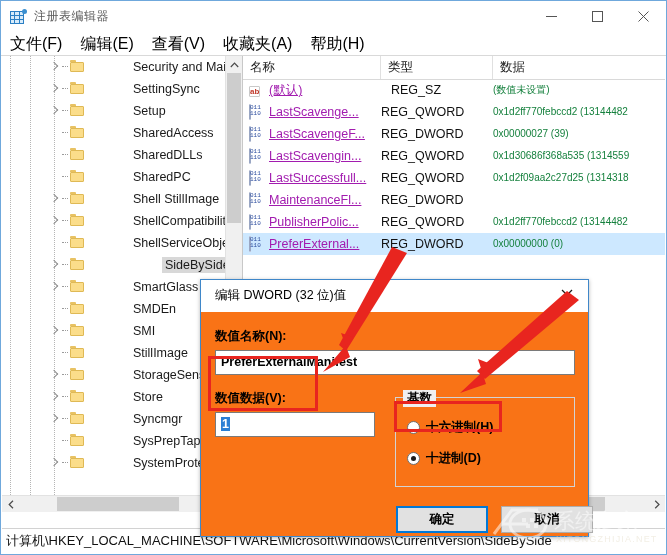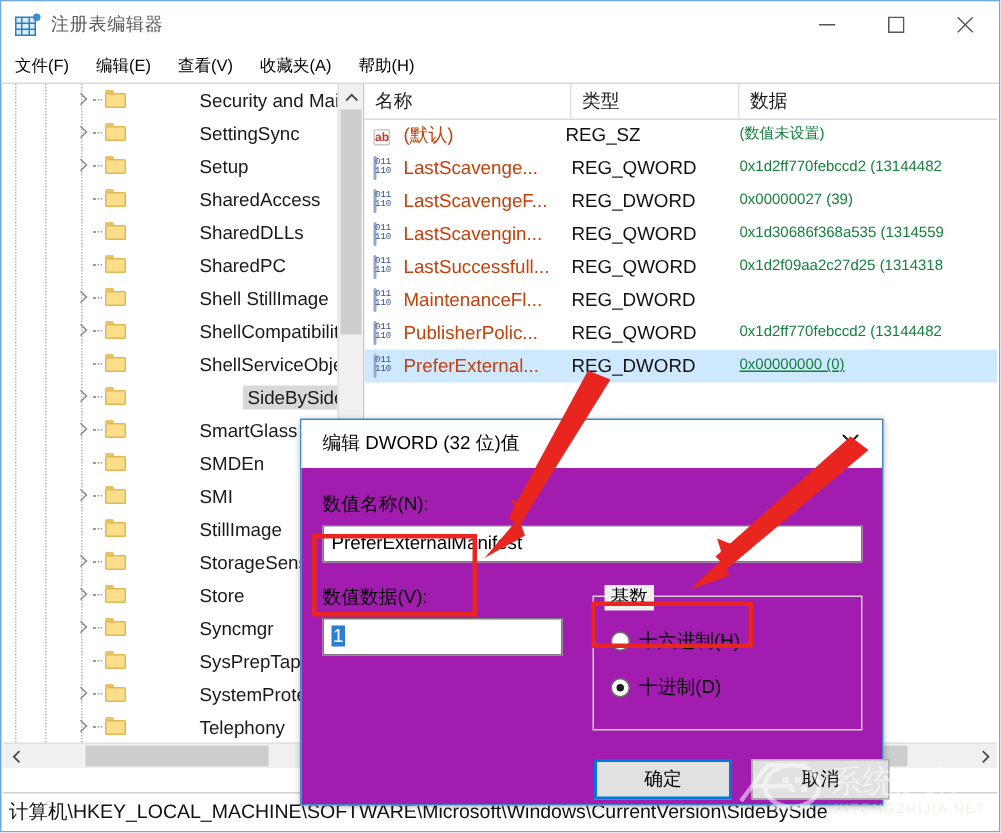--- a/index.html
+++ b/index.html
@@ -46,21 +46,21 @@
   .wc{width:46px;height:31px;display:flex;align-items:center;justify-content:center;color:#6a6a6a;}
   .wc svg{display:block;}
   
   .menubar{
     position:absolute;left:0;top:31px;right:0;height:23px;
     background:#ffffff;
     display:flex;align-items:center;
     border-bottom:1px solid #d9d9d9;
   }
   .menu-item{
-    padding:2px 9px;font-size:11px;color:#000;line-height:16px;
+    padding:2px 9px;font-size:16px;color:#000;line-height:16px;
   }
   
   .tree-pane{
     position:absolute;left:1px;top:55px;width:240px;bottom:42px;
     background:#ffffff;border-right:1px solid #c8c8c8;
     overflow:hidden;
   }
   .tree-scroll{position:absolute;left:0;top:0;right:17px;bottom:17px;overflow:hidden;}
   .tree-row{
     height:22px;display:flex;align-items:center;padding-left:44px;
@@ -147,21 +147,21 @@
     border-radius:1px;position:relative;overflow:hidden;
   }
   .ico-bin:before{
     content:"011";position:absolute;left:0;right:0;top:0px;font-size:6px;line-height:6px;
     text-align:center;color:#2f4fa0;font-family:"Liberation Mono",monospace;letter-spacing:0px;
   }
   .ico-bin:after{
     content:"110";position:absolute;left:0;right:0;top:6px;font-size:6px;line-height:6px;
     text-align:center;color:#2f4fa0;font-family:"Liberation Mono",monospace;
   }
-  .lv-c1{position:absolute;left:26px;top:0;line-height:22px;font-size:12.5px;color:#c2410c;}
+  .lv-c1{position:absolute;left:26px;top:0;line-height:22px;font-size:12.5px;color:#a21caf;text-decoration:underline;}
   .lv-c2{position:absolute;top:0;line-height:22px;font-size:12.5px;color:#111;}
   .lv-c3{position:absolute;top:0;line-height:22px;font-size:10px;color:#15803d;}
   
   .statusbar{
     position:absolute;left:1px;right:1px;bottom:1px;height:24px;
     background:#ffffff;border-top:1px solid #d2d2d2;
     font-size:13px;color:#111;line-height:24px;padding-left:4px;white-space:nowrap;
     overflow:hidden;
   }
   
@@ -174,21 +174,21 @@
   .dlg-title{
     position:absolute;left:0;top:0;right:0;height:32px;background:#ffffff;
   }
   .dlg-title-text{
     position:absolute;left:14px;top:7px;font-size:12.5px;color:#000;
   }
   .dlg-close{
     position:absolute;right:0;top:0;width:42px;height:30px;
     display:flex;align-items:center;justify-content:center;color:#111;
   }
-  .dlg-body{position:absolute;left:0;top:32px;right:0;bottom:0;background:#a21caf;}
+  .dlg-body{position:absolute;left:0;top:32px;right:0;bottom:0;background:#f97316;font-weight:bold;}
   .lbl{position:absolute;font-size:12.5px;color:#000;}
   .txtin{
     position:absolute;background:#ffffff;border:1px solid #7a7a7a;box-sizing:border-box;
     font-size:12.5px;color:#000;padding:2px 5px;line-height:18px;
   }
   .sel-char{background:#2a7fd4;color:#ffffff;padding:0 1px;}
   .group{
     position:absolute;border:1px solid #d3d3d3;box-sizing:border-box;background:transparent;
   }
   .group-title{
@@ -429,29 +429,20 @@
           </div>
           <div class="tree-row">
             <span class="twisty"></span>
             <span class="dots"></span>
             <span class="folder">
               <span class="tab"></span>
               <span class="body"></span>
             </span>
             <span class="tree-label">SystemProtectedUse</span>
           </div>
-          <div class="tree-row">
-            <span class="twisty"></span>
-            <span class="dots"></span>
-            <span class="folder">
-              <span class="tab"></span>
-              <span class="body"></span>
-            </span>
-            <span class="tree-label">Telephony</span>
-          </div>
         </div>
     </div>
     <div class="vscroll">
       <div class="vsb-up">
         <svg width="9" height="6" viewBox="0 0 9 6">
             <polyline points="0.8,5 4.5,1.2 8.2,5" fill="none" stroke="#4a4a4a" stroke-width="1.2"></polyline>
           </svg>
       </div>
       <div class="vsb-thumb" style="top:17px;height:150px;"></div>
       <div class="vsb-dn">
@@ -480,21 +471,21 @@
     <div class="lv-header">
       <div class="lv-th" style="left:0;width:138px;">名称</div>
       <div class="lv-th" style="left:138px;width:112px;">类型</div>
       <div class="lv-th" style="left:250px;right:0;border-right:none;">数据</div>
     </div>
     <div class="lv-body">
       <div id="lv-rows">
           <div class="lv-row">
             <span class="lv-ico"><span class="ico-sz">ab</span></span>
             <span class="lv-c1">(默认)</span>
-            <span class="lv-c2" style="left: 134px;">REG_SZ</span>
+            <span class="lv-c2" style="left: 148px;">REG_SZ</span>
             <span class="lv-c3" style="left: 250px;">(数值未设置)</span>
           </div>
           <div class="lv-row">
             <span class="lv-ico"><span class="ico-bin"></span></span>
             <span class="lv-c1">LastScavenge...</span>
             <span class="lv-c2" style="left: 138px;">REG_QWORD</span>
             <span class="lv-c3" style="left: 250px;">0x1d2ff770febccd2 (13144482</span>
           </div>
           <div class="lv-row">
             <span class="lv-ico"><span class="ico-bin"></span></span>
@@ -522,21 +513,21 @@
           <div class="lv-row">
             <span class="lv-ico"><span class="ico-bin"></span></span>
             <span class="lv-c1">PublisherPolic...</span>
             <span class="lv-c2" style="left: 138px;">REG_QWORD</span>
             <span class="lv-c3" style="left: 250px;">0x1d2ff770febccd2 (13144482</span>
           </div>
           <div class="lv-row sel">
             <span class="lv-ico"><span class="ico-bin"></span></span>
             <span class="lv-c1">PreferExternal...</span>
             <span class="lv-c2" style="left: 138px;">REG_DWORD</span>
-            <span class="lv-c3" style="left: 250px; text-decoration: underline;">0x00000000 (0)</span>
+            <span class="lv-c3" style="left: 250px;">0x00000000 (0)</span>
           </div>
         </div>
     </div>
     <div class="hscroll" style="right:0;">
       <div class="hsb-l">
         <svg width="6" height="9" viewBox="0 0 6 9">
             <polyline points="5,0.8 1.2,4.5 5,8.2" fill="none" stroke="#4a4a4a" stroke-width="1.2"></polyline>
           </svg>
       </div>
       <div class="hsb-thumb" style="left:18px;right:60px;"></div>

